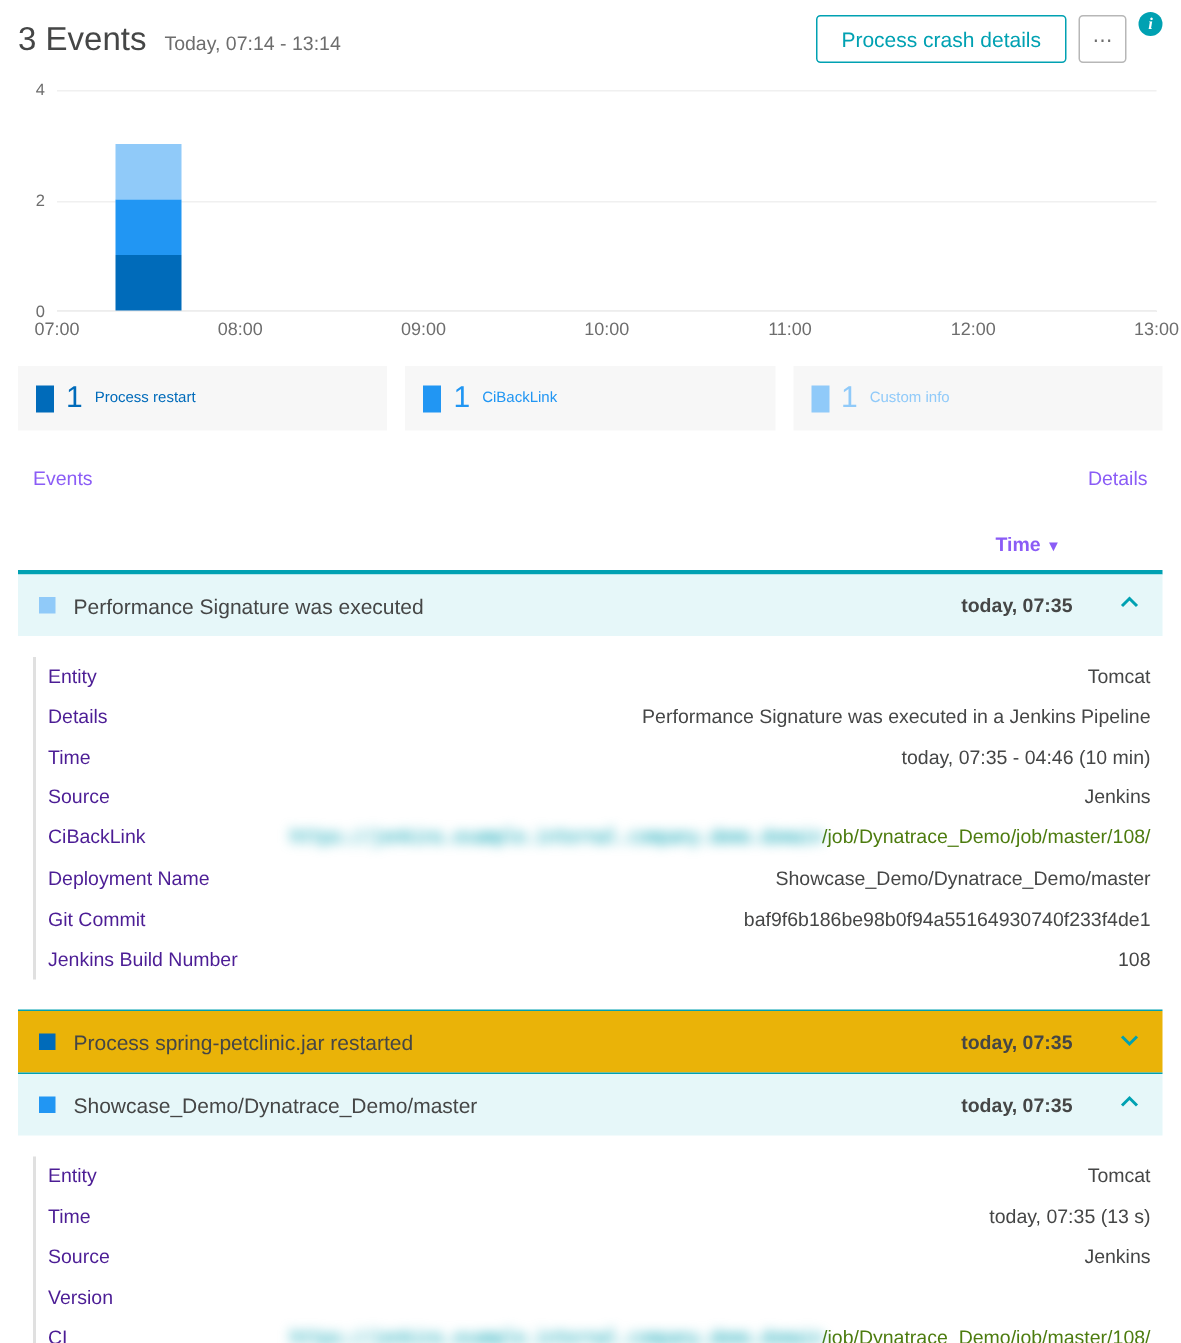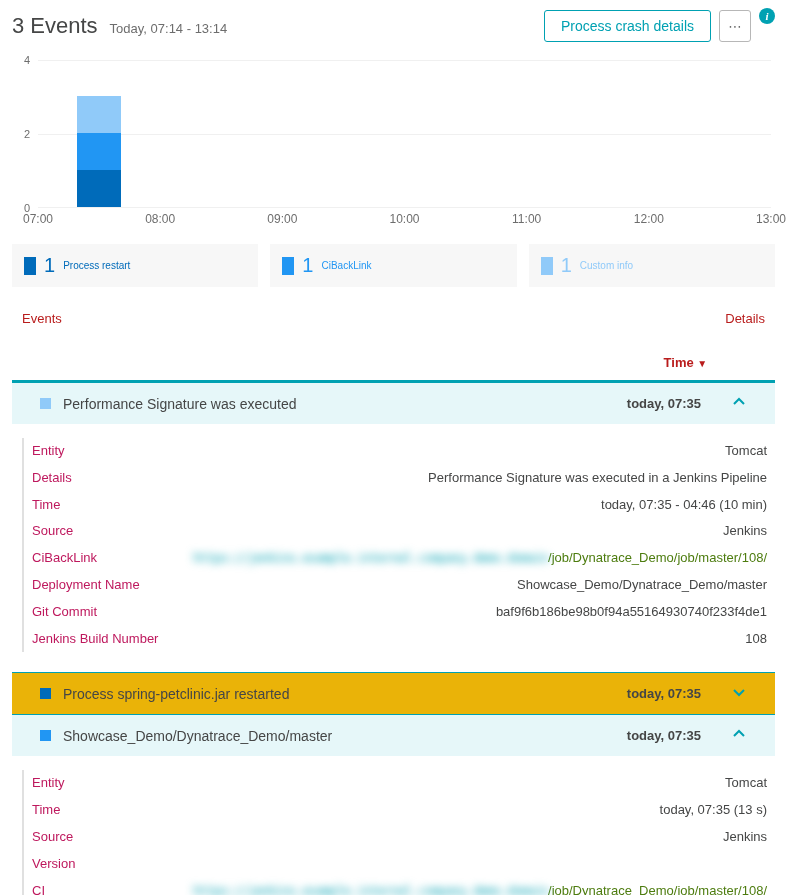--- a/index.html
+++ b/index.html
@@ -27,39 +27,39 @@
 
 .legend-row { display: flex; gap: 12px; margin-bottom: 18px; }
 .legend-card { flex: 1; background: #f7f7f7; padding: 10px 12px; display: flex; align-items: center; gap: 8px; cursor: pointer; }
 .legend-sq { width: 12px; height: 18px; }
 .legend-num { font-size: 20px; font-weight: 300; }
 .legend-lbl { font-size: 10px; }
 .c1 { background: #006bba; color: #006bba; }
 .c2 { background: #2196f3; color: #2196f3; }
 .c3 { background: #90caf9; color: #90caf9; }
 
-.tbl-head { display: flex; justify-content: space-between; padding: 6px 10px 10px 10px; font-size: 13px; color: #b91c1c; }
+.tbl-head { display: flex; justify-content: space-between; padding: 6px 10px 10px 10px; font-size: 13px; color: #8b5cf6; }
 .tbl-head-r { display: flex; gap: 18px; }
 .sort { font-weight: 600; margin-top: 44px; }
 .sort-arrow { font-size: 10px; }
 
 .divider { height: 3px; background: #00a1b2; }
 .divider-thin { height: 1px; background: #00a1b2; }
 
-.ev-row { display: flex; align-items: center; padding: 12px 28px; cursor: pointer; gap: 12px; }
+.ev-row { display: flex; align-items: center; padding: 12px 14px; cursor: pointer; gap: 12px; }
 .ev-row.expanded { background: #e6f7f9; }
 .ev-row.collapsed { background: #eab308; }
 .ev-sq { width: 11px; height: 11px; flex-shrink: 0; }
 .ev-title { flex: 1; font-size: 14px; color: #454646; }
 .ev-time { font-size: 13px; font-weight: 600; color: #454646; margin-right: 18px; }
 .chev { color: #00a1b2; font-size: 14px; width: 16px; text-align: center; }
 
 .detail { border-left: 2px solid #e0e0e0; margin: 14px 0 20px 10px; padding: 0 8px 0 0; }
 .drow { display: flex; justify-content: space-between; padding: 3px 0 3px 8px; font-size: 13px; line-height: 1.6; }
-.dlabel { color: #be185d; }
+.dlabel { color: #4c1d95; }
 .dval { color: #454646; text-align: right; }
 .link { color: #4d7c0f; }
 .blur-box { filter: blur(4px); color: #00a1b2; font-family: monospace; letter-spacing: -1px; }
 </style>
 </head>
 <body>
 
 <div class="wrap">
   <div class="header">
     <div class="header-left">

